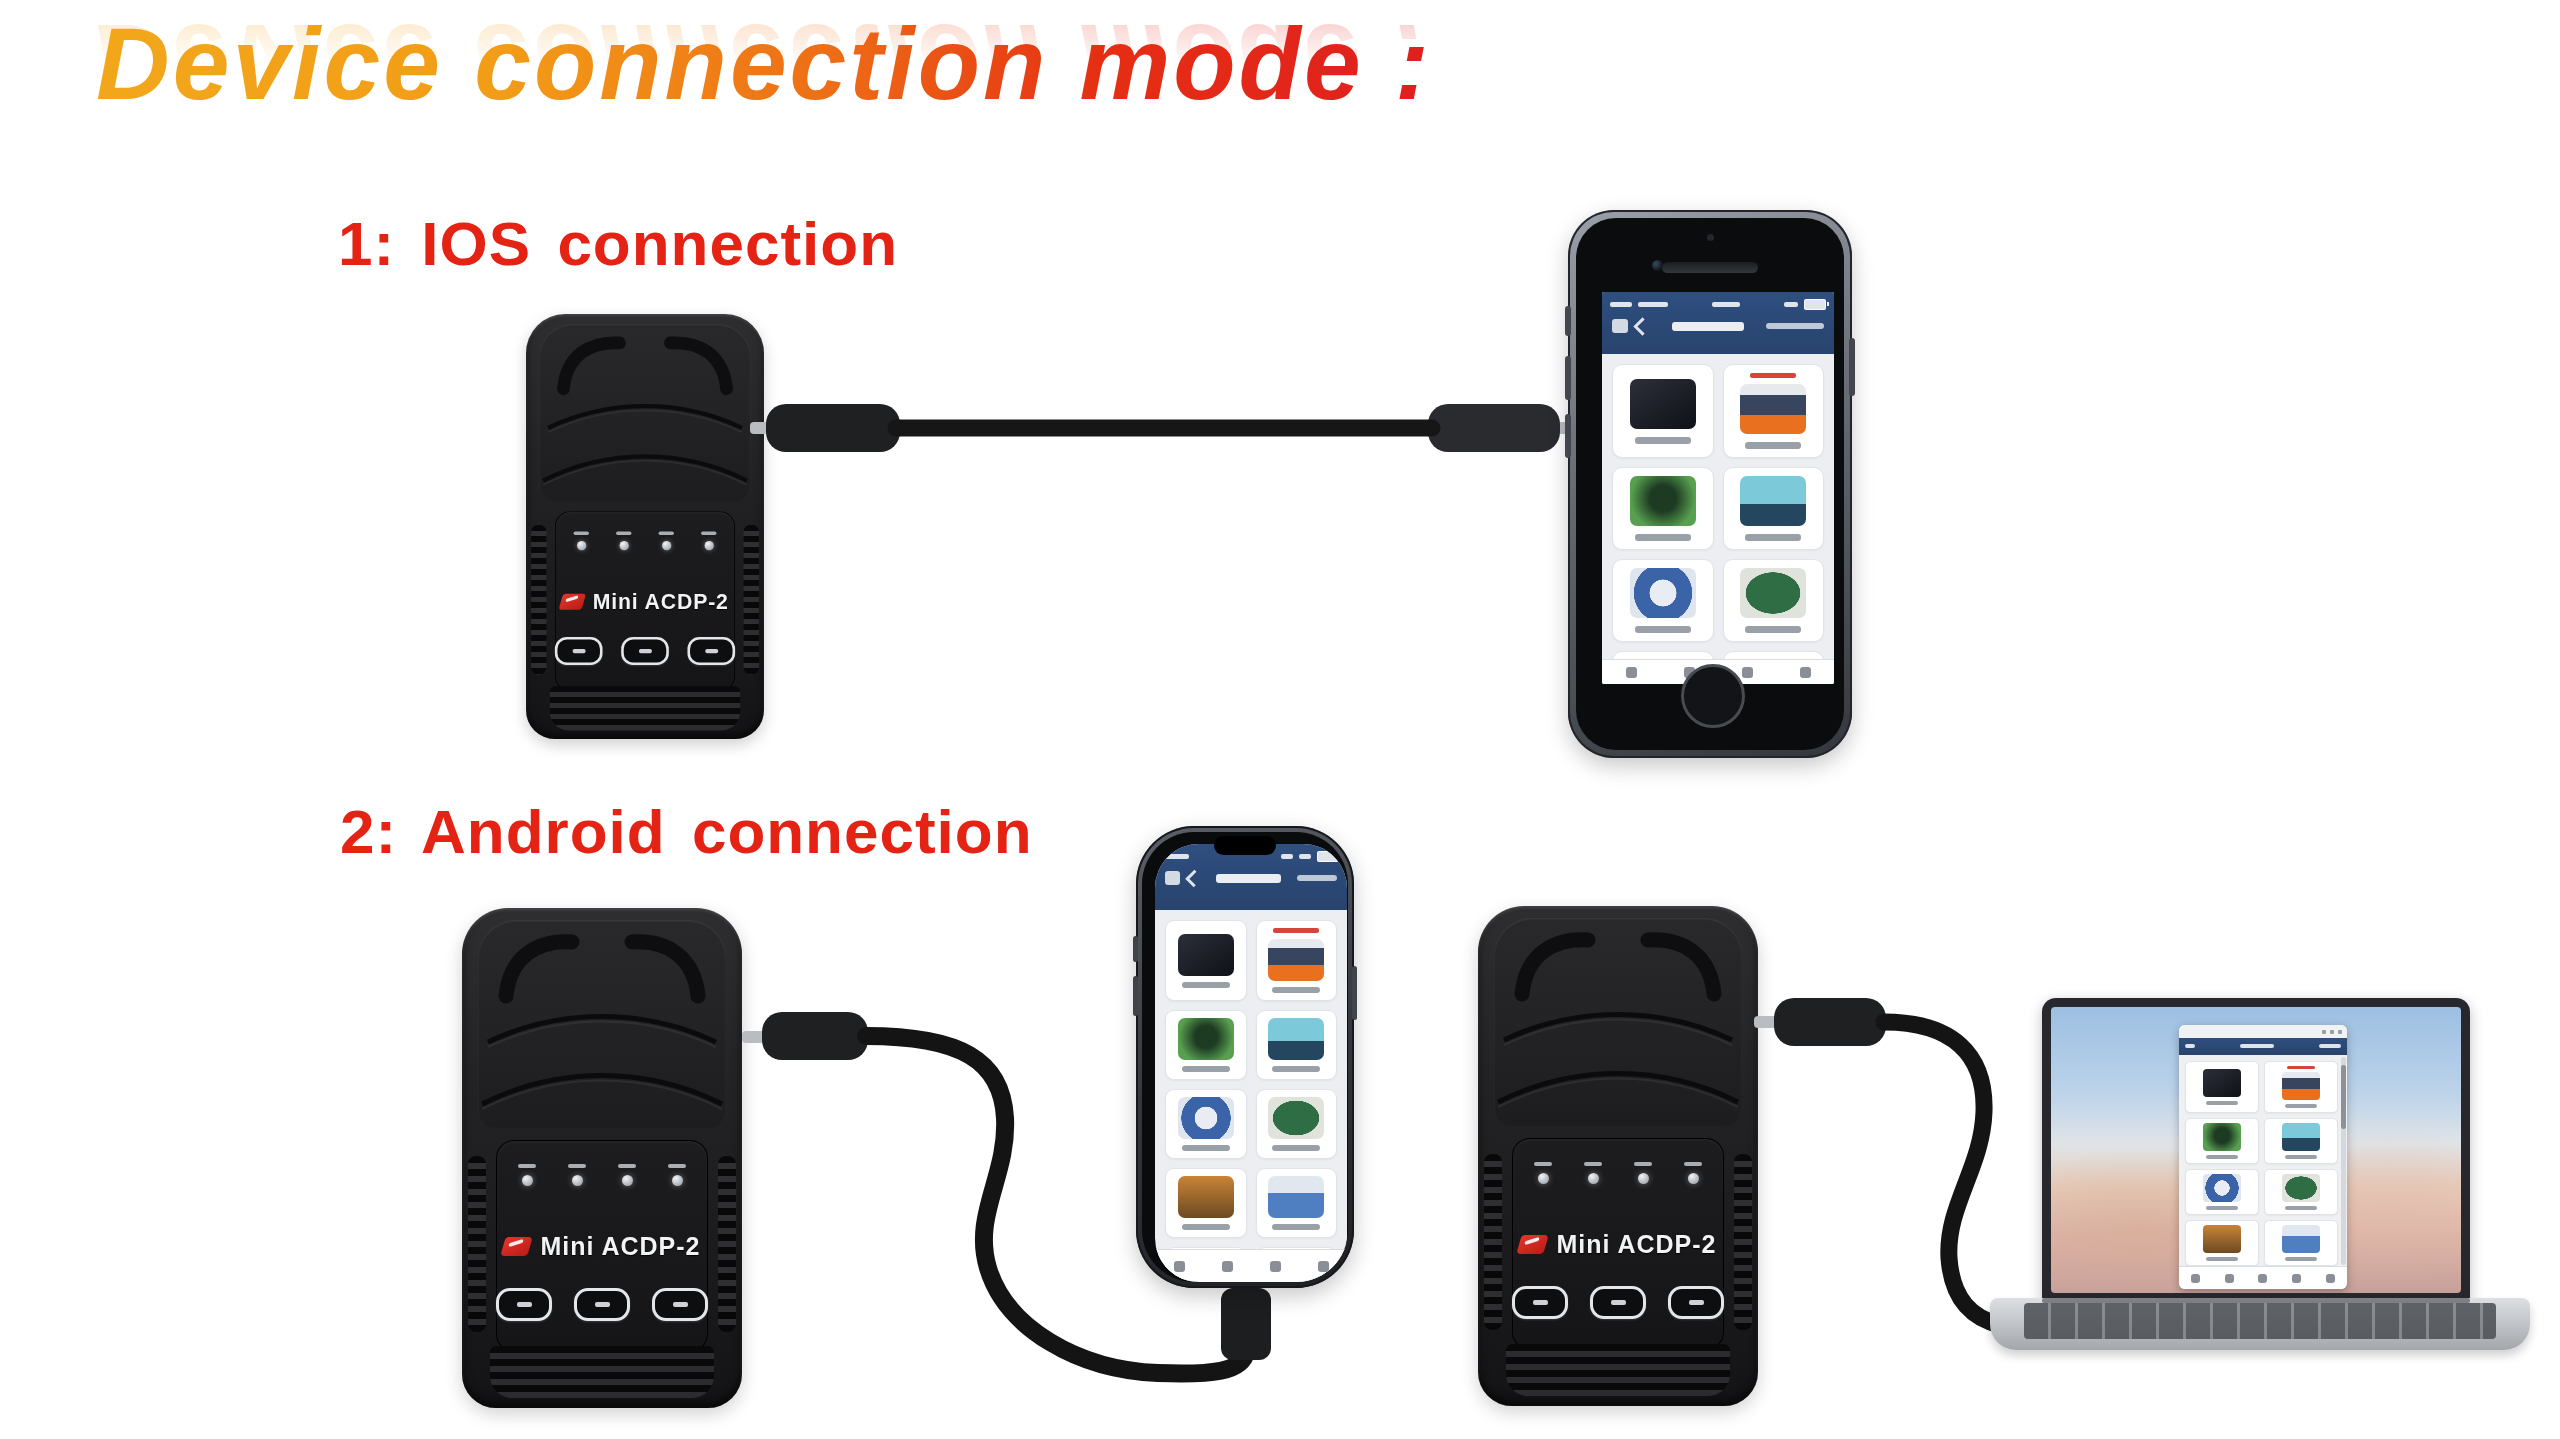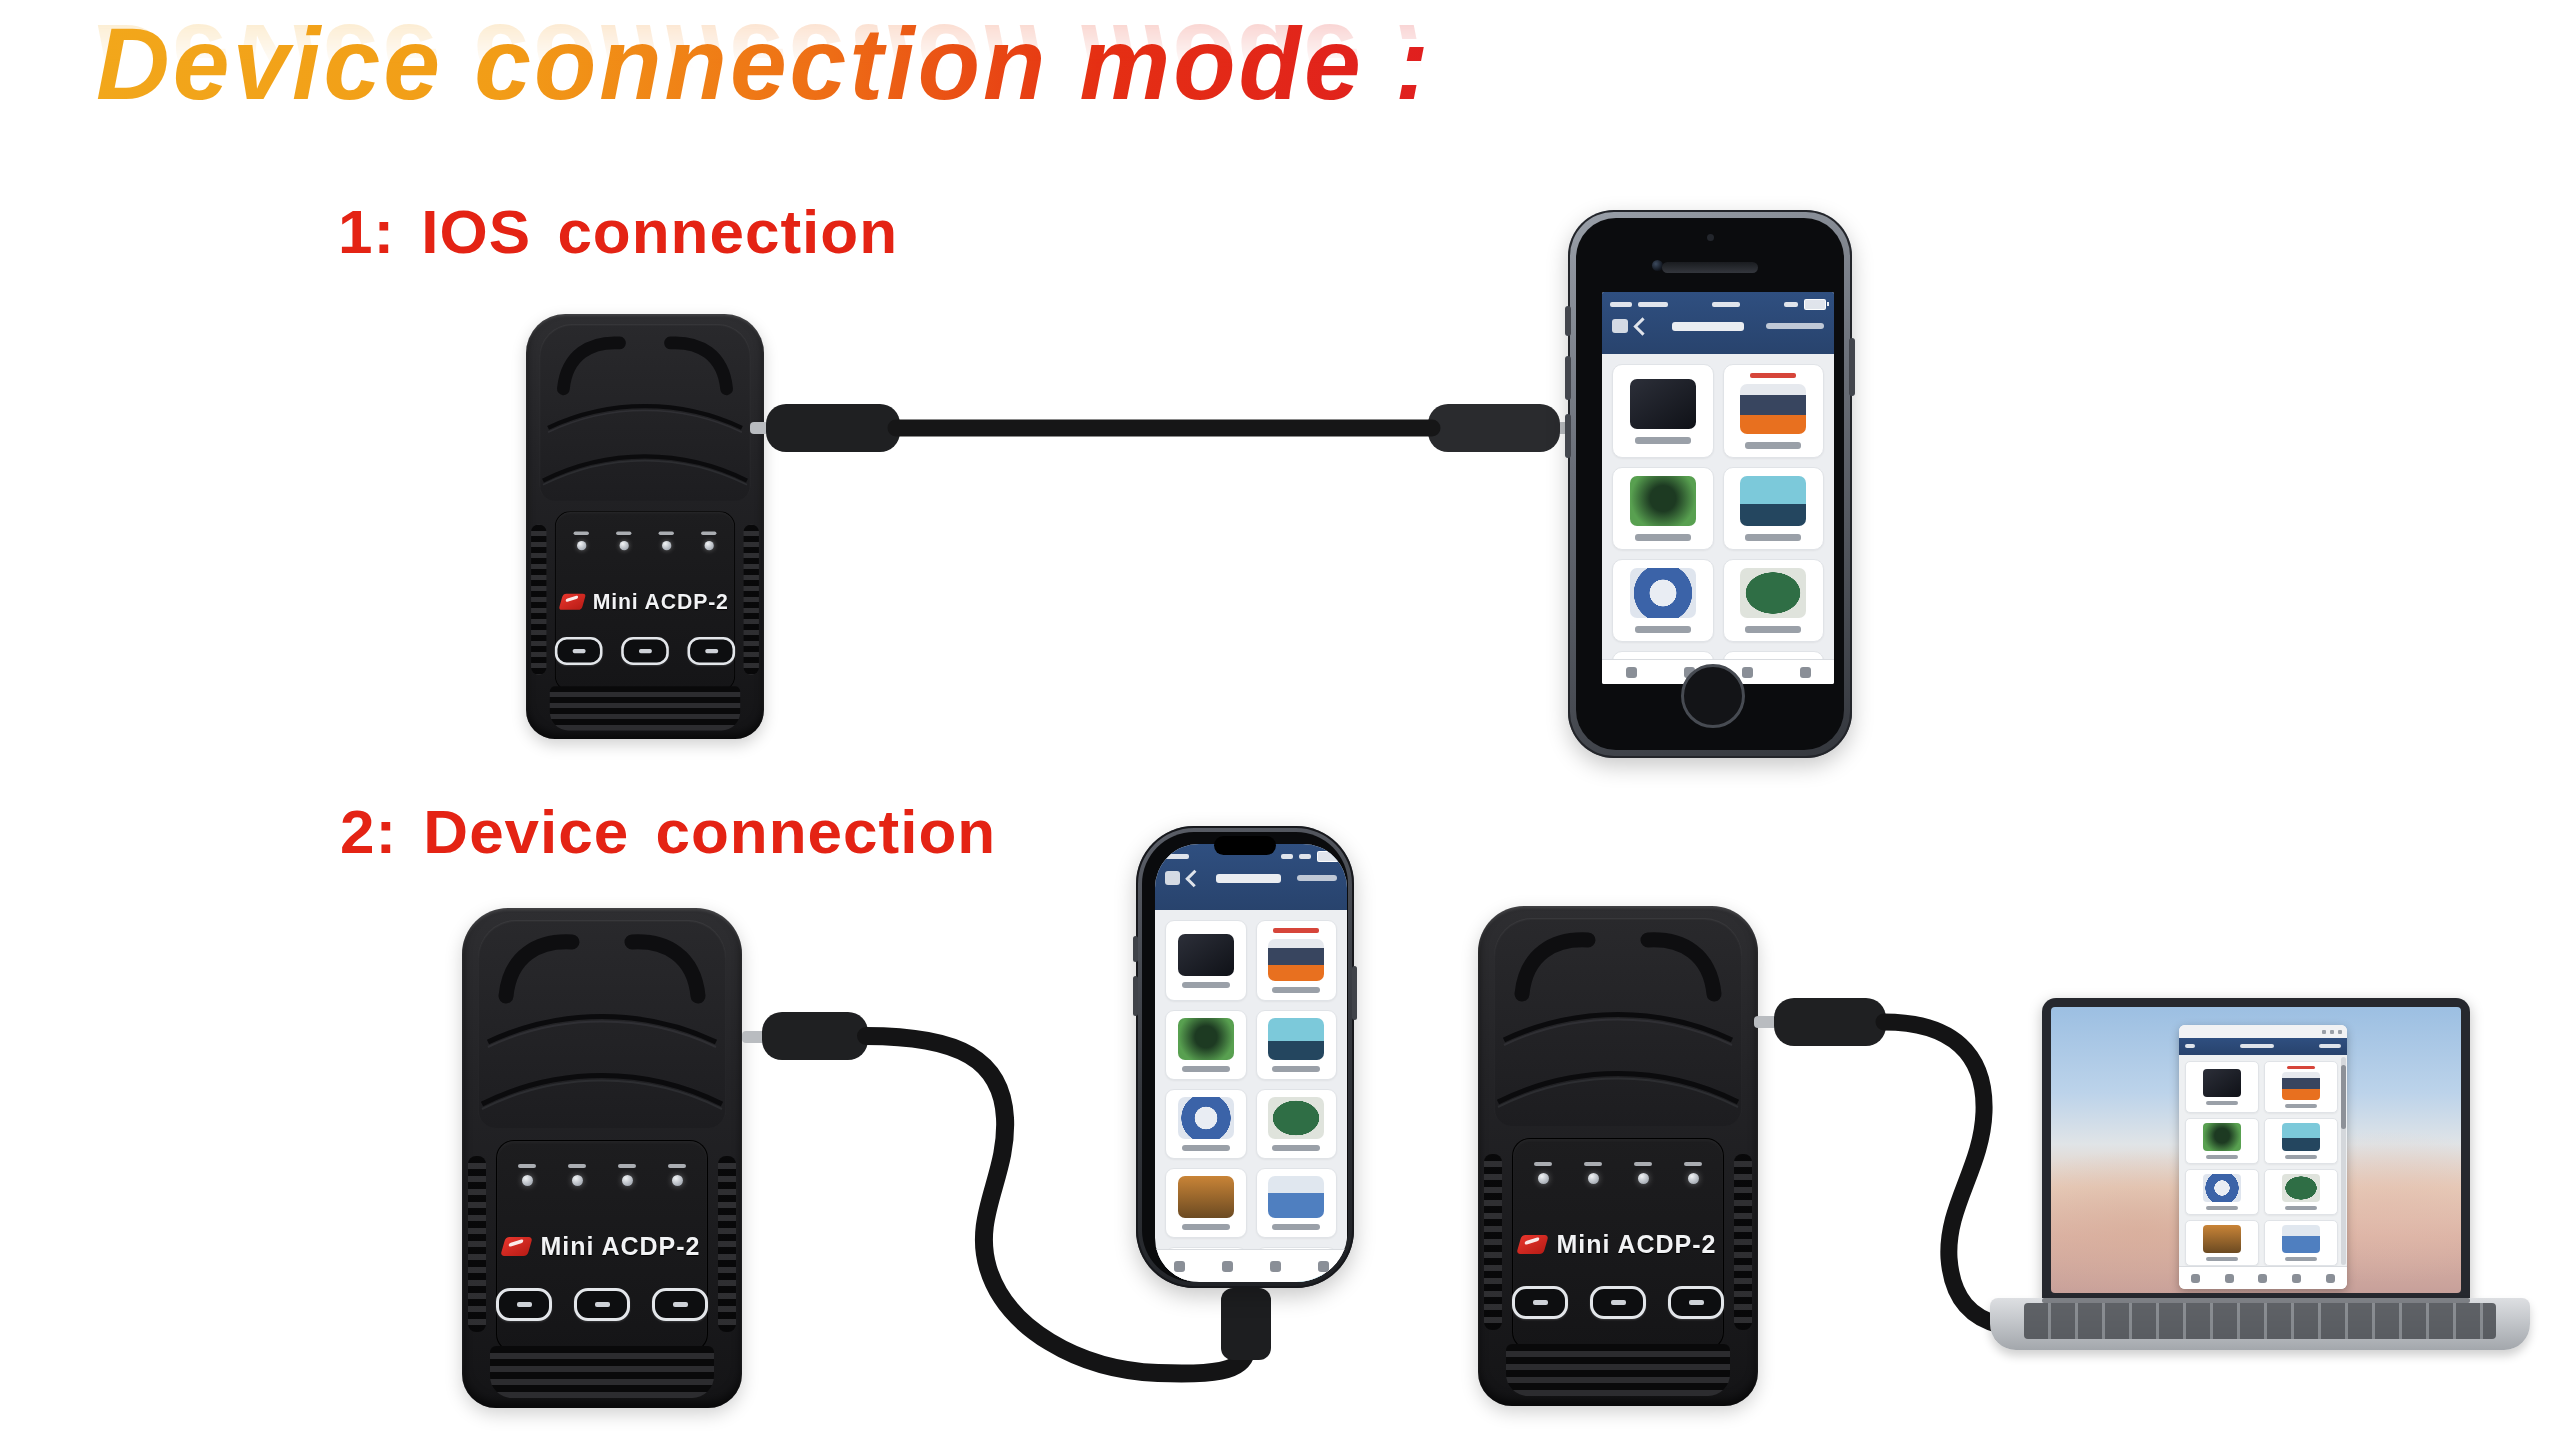--- a/index.html
+++ b/index.html
@@ -10,21 +10,21 @@
   .main-title{position:absolute;left:96px;top:6px;margin:0;white-space:nowrap;
     font-size:102px;font-weight:bold;font-style:italic;letter-spacing:3px;
     background:linear-gradient(90deg,#f2a71b 0%,#f29d17 30%,#ee6d16 55%,#e52f13 75%,#e01f1f 100%);
     -webkit-background-clip:text;background-clip:text;color:transparent;}
   .main-title.reflection{top:118px;transform:scaleY(-1);transform-origin:top;opacity:.30;
     -webkit-mask-image:linear-gradient(to bottom,transparent 42%,rgba(0,0,0,.95) 100%);
             mask-image:linear-gradient(to bottom,transparent 42%,rgba(0,0,0,.95) 100%);}
 
   .section-heading{position:absolute;margin:0;white-space:nowrap;font-size:62px;font-weight:bold;
     color:#e42314;letter-spacing:1px;word-spacing:8px;}
-  .h-ios{left:338px;top:196px;}
+  .h-ios{left:338px;top:208px;}
   .h-android{left:340px;top:796px;}
   .h-pc{left:1428px;top:796px;}
 
   
   .obd-device{position:absolute;width:280px;height:500px;border-radius:46px 46px 34px 34px;
     background:linear-gradient(180deg,#2e2e31 0%,#232326 35%,#141416 100%);
     box-shadow:inset 0 2px 3px rgba(255,255,255,.12), inset 0 -6px 10px rgba(0,0,0,.6), 0 6px 18px rgba(0,0,0,.18);
     z-index:2;}
   .dev-ios{left:526px;top:314px;transform:scale(.85);transform-origin:top left;}
   .dev-android{left:462px;top:908px;}
@@ -173,21 +173,21 @@
 </style>
 </head>
 <body>
 
 <div class="stage">
 
   <h1 class="main-title">Device connection mode :</h1>
   <div class="main-title reflection">Device connection mode :</div>
 
   <div class="section-heading h-ios">1: IOS connection</div>
-  <div class="section-heading h-android">2: Device connection</div>
+  <div class="section-heading h-android">2: Android connection</div>
 
   <svg class="cables" viewBox="0 0 2560 1439">
 
     <rect x="750" y="422" width="26" height="12" rx="4" fill="#b9bcc0"></rect>
     <rect x="766" y="404" width="134" height="48" rx="20" fill="#1f2022"></rect>
     <rect x="1552" y="422" width="26" height="12" rx="4" fill="#b9bcc0"></rect>
     <rect x="1428" y="404" width="132" height="48" rx="20" fill="#2a2b2e"></rect>
     <line x1="896" y1="428" x2="1432" y2="428" stroke="#161617" stroke-width="17" stroke-linecap="round"></line>
 
     <rect x="742" y="1031" width="28" height="12" rx="4" fill="#b9bcc0"></rect>

